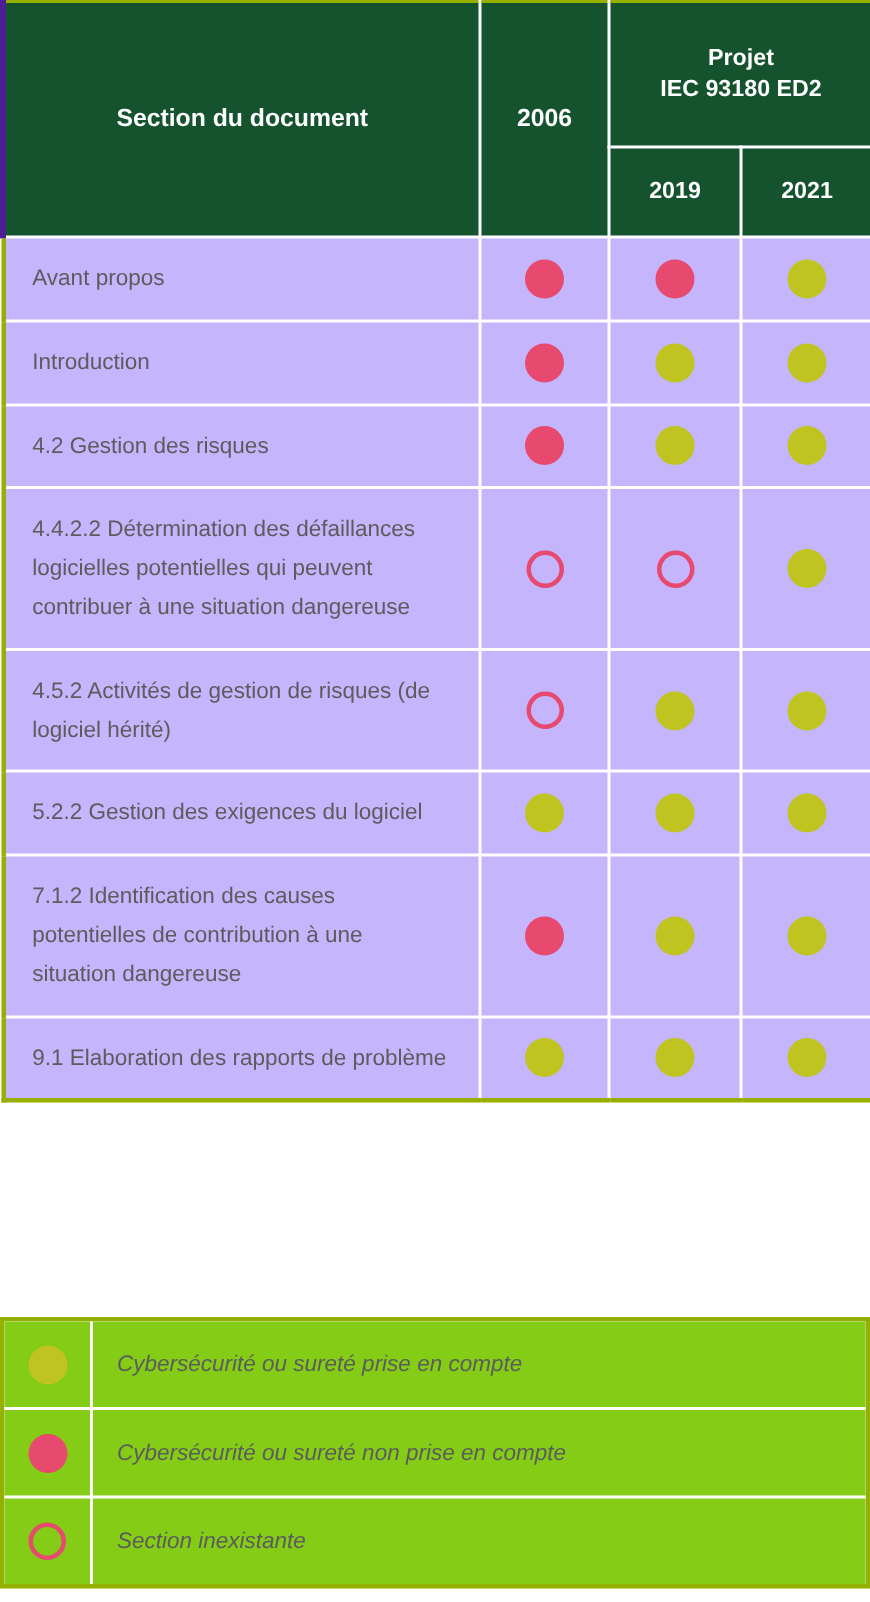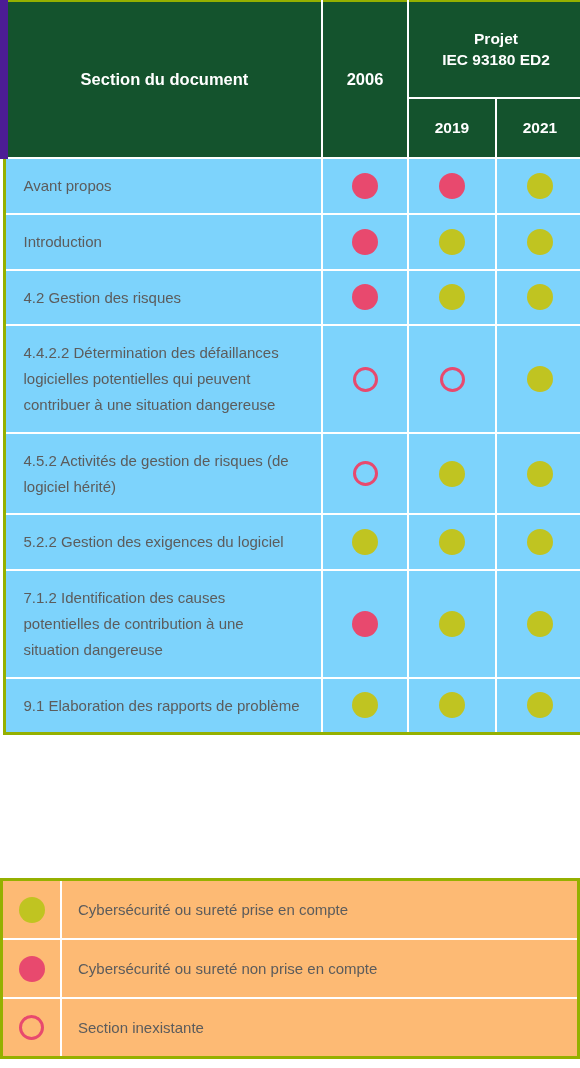--- a/index.html
+++ b/index.html
@@ -41,21 +41,21 @@
     font-weight: bold;
     text-align: center;
     vertical-align: middle;
     border: 2px solid #ffffff;
     padding: 0;
     line-height: 1.35;
   }
   th.h-section {
     font-size: 16.5px;
     height: 153px;
-    border-left: 8px solid #4c1d95;
+    border-left: 4px solid #4c1d95;
     border-top: 2px solid #95b000;
   }
   th.h-2006 {
     font-size: 16.5px;
     height: 153px;
     border-top: 2px solid #95b000;
   }
   th.h-projet {
     font-size: 15.5px;
     height: 95px;
@@ -66,21 +66,21 @@
   th.h-projet .pline { display: block; }
   th.h-year {
     font-size: 15.5px;
     height: 58px;
   }
   th.h-year.last { border-right: 2px solid #95b000; }
 
   
   tbody tr { background: #f6f6f6; }
   tbody td {
-    background: #7dd3fc;
+    background: #c4b5fd;
     border: 2px solid #ffffff;
     padding: 0;
     vertical-align: middle;
   }
   td.sec {
     border-left: 3px solid #95b000;
     padding: 14px 18px 14px 18px;
     font-size: 15px;
     line-height: 1.72;
     color: #5c5c5c;
@@ -120,24 +120,25 @@
     background: #f6f6f6;
   }
   .legend-table {
     width: 100%;
     border-collapse: collapse;
     table-layout: fixed;
   }
   .legend-table col.l-icon { width: 58px; }
   .legend-table td {
     border: 2px solid #ffffff;
-    background: #fdba74;
+    background: #84cc16;
     padding: 0;
     height: 57px;
     vertical-align: middle;
+    font-style: italic;
   }
   .legend-table td.l-icon { text-align: center; }
   .legend-table td.l-text {
     padding-left: 16px;
     font-size: 15px;
     color: #5c5c5c;
     text-align: left;
   }
   .legend-table tr:first-child td { border-top: none; }
   .legend-table tr:last-child td  { border-bottom: none; }

